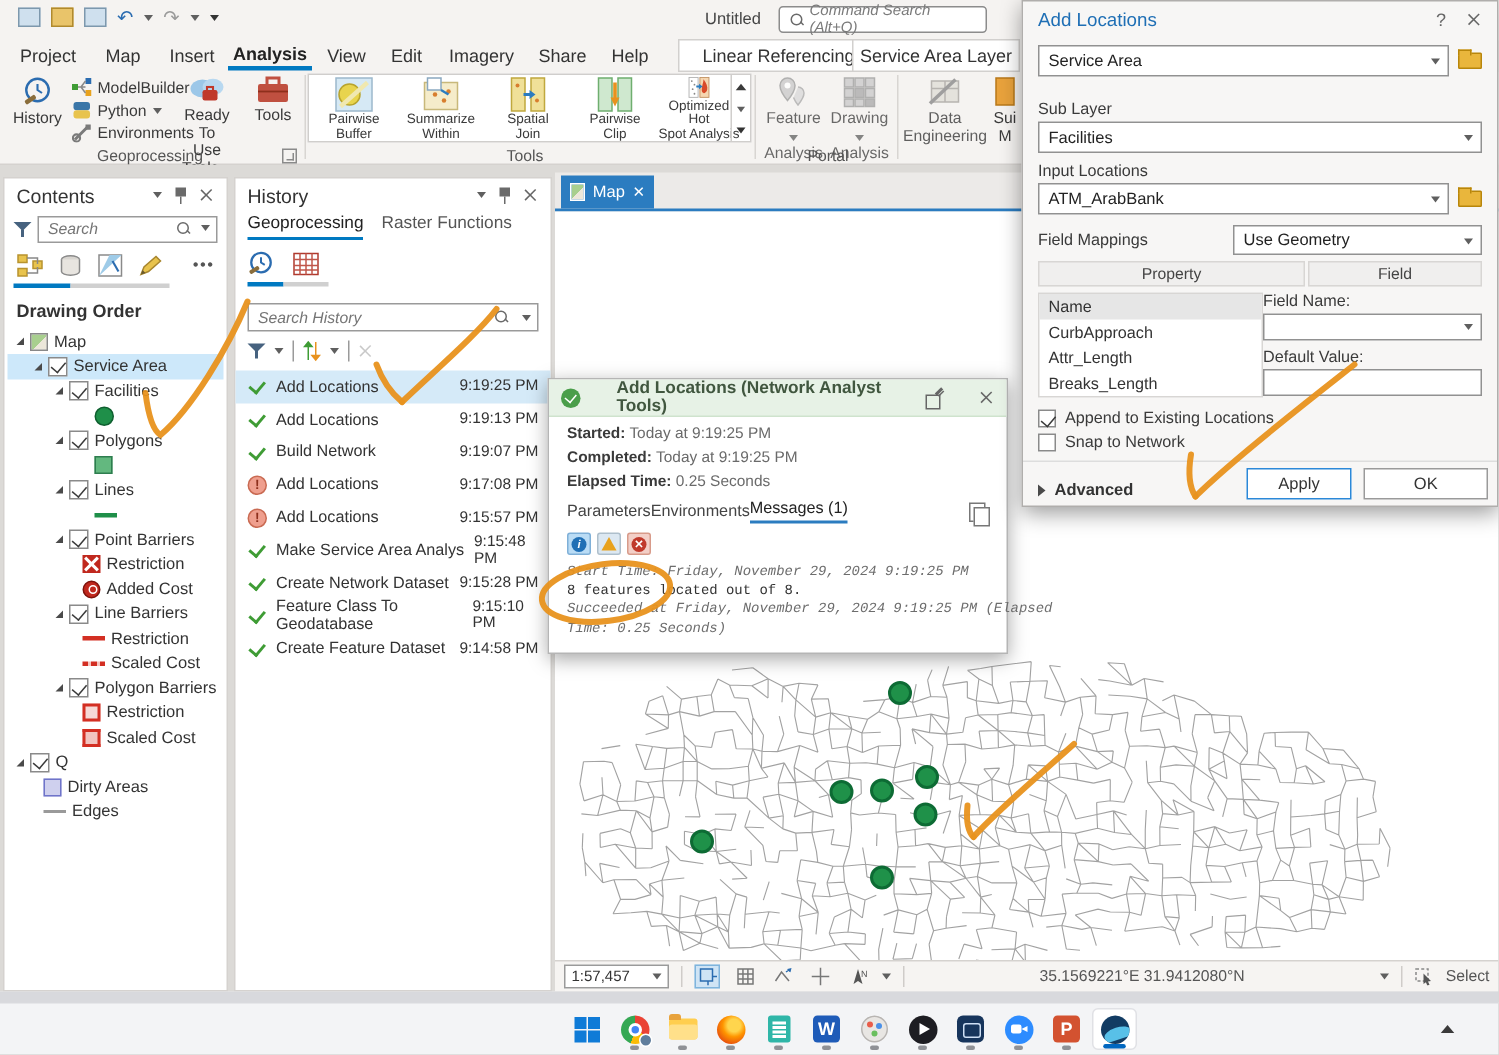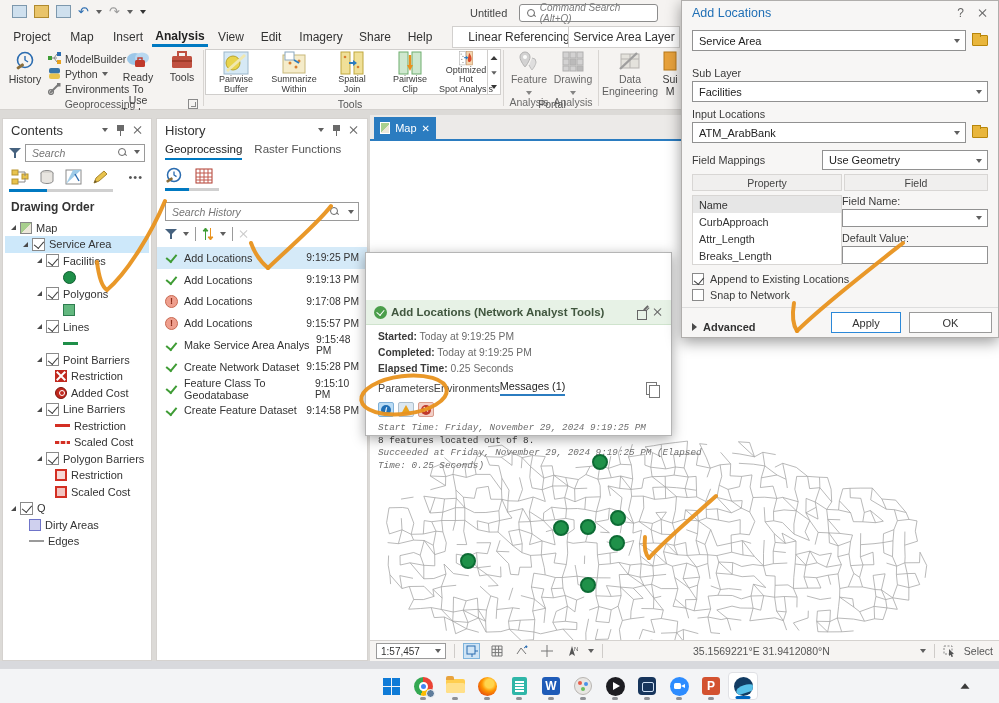--- a/index.html
+++ b/index.html
@@ -117,21 +117,21 @@
 
   
   .hrow { display:flex; align-items:center; height:21.8px; padding:0 8px; gap:6px; font-size:10.8px; color:#333; }
   .hrow .time { margin-left:auto; font-size:10.3px; color:#333; }
   .htab { font-size:11.5px; color:#555; padding-bottom:3px; }
   .htab.active { color:#222; border-bottom:2px solid #0079c1; }
 
   
   .popup { left:365px; top:252px; width:307px; height:184px; background:#fff; border:1px solid #b5b5b5;
     box-shadow:0 3px 12px rgba(0,0,0,.35); z-index:25; }
-  .popup-head { height:25px; background:#e7f2e6; border-bottom:1px solid #cfe3cd; display:flex; align-items:center; padding:0 8px; gap:4px;margin-top:47px; }
+  .popup-head { height:25px; background:#e7f2e6; border-bottom:1px solid #cfe3cd; display:flex; align-items:center; padding:0 8px; gap:24px; }
   .popup-head .t { font-size:11.5px; font-weight:bold; color:#41573f; flex:1; }
   .chkcirc { width:13px; height:13px; border-radius:50%; background:#4a9e4a; position:relative; flex:none; }
   .chkcirc::after { content:""; position:absolute; left:3.5px; top:2px; width:3.5px; height:6px;
     border:solid #fff; border-width:0 1.6px 1.6px 0; transform:rotate(40deg); }
   .meta { font-size:10.3px; color:#6a6a6a; }
   .meta b { color:#3a3a3a; }
   .ptab { font-size:10.8px; color:#444; padding-bottom:2px; }
   .ptab.active { color:#222; border-bottom:2px solid #2b7cc0; }
   .chip { width:16px; height:15px; border-radius:2px; display:flex; align-items:center; justify-content:center; }
   .chip.i { background:#badcf5; border:1px solid #7fb0d8; }
@@ -615,20 +615,25 @@
         <span class="chk"></span>
         <span>Add Locations</span>
           <span class="time">9:19:25 PM</span>
       </div>
       <div class="hrow">
         <span class="chk"></span>
         <span>Add Locations</span>
           <span class="time">9:19:13 PM</span>
       </div>
       <div class="hrow">
+        <span class="chk"></span>
+        <span>Build Network</span>
+          <span class="time">9:19:07 PM</span>
+      </div>
+      <div class="hrow">
         <span class="errico">!</span>
         <span>Add Locations</span>
           <span class="time">9:17:08 PM</span>
       </div>
       <div class="hrow">
         <span class="errico">!</span>
         <span>Add Locations</span>
           <span class="time">9:15:57 PM</span>
       </div>
       <div class="hrow">
@@ -790,21 +795,21 @@
         <span class="folder"></span>
       </div>
       <div style="display:flex;align-items:center;margin-top:7px">
         <span class="dlabel">Field Mappings</span>
         <div class="dd" style="margin-left:auto;width:166px;height:20px">
           <span>Use Geometry</span>
             <span class="car"></span>
         </div>
       </div>
       <div style="display:flex;gap:2px;margin-top:4px">
-        <div class="dhead2" style="width:150px">Property</div>
+        <div class="dhead2" style="width:178px">Property</div>
         <div class="dhead2" style="flex:1">Field</div>
       </div>
       <div style="display:flex;margin-top:4px">
         <div style="width:150px;background:#fff;border:1px solid #d8d6d4">
           <div class="plist-row" style="background:#e6e6e6">Name</div>
           <div class="plist-row">CurbApproach</div>
           <div class="plist-row">Attr_Length</div>
           <div class="plist-row">Breaks_Length</div>
         </div>
         <div style="flex:1">

